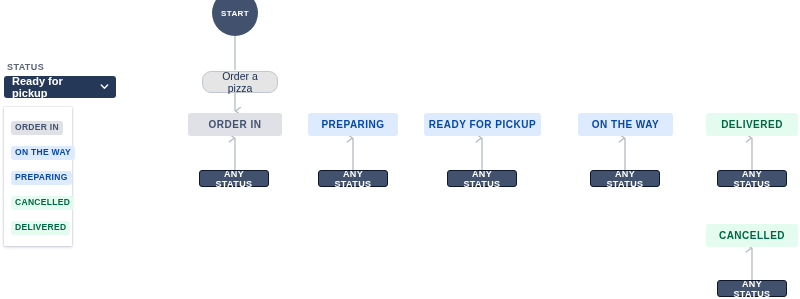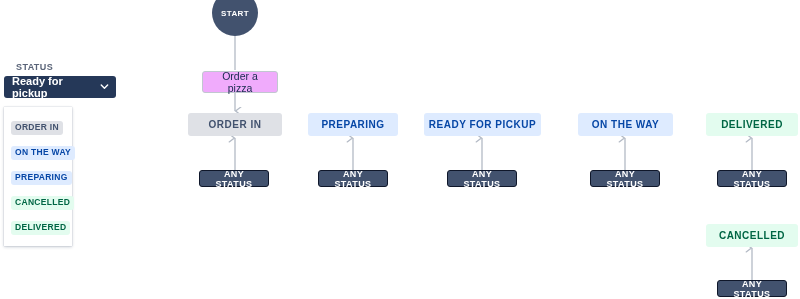--- a/index.html
+++ b/index.html
@@ -21,21 +21,21 @@
     position: absolute;
     left: 4px;
     top: 62px;
     width: 112px;
   }
   #status-label {
     font-size: 9px;
     font-weight: bold;
     letter-spacing: 0.4px;
     color: #5a6478;
-    margin: 0 0 4px 12px;
+    margin: 0 0 4px 3px;
   }
   #status-select {
     box-sizing: border-box;
     width: 112px;
     height: 22px;
     background: #253858;
     color: #ffffff;
     border-radius: 3px;
     display: flex;
     align-items: center;
@@ -108,23 +108,23 @@
     height: 46px;
     border-radius: 50%;
     background: #42526e;
     color: #ffffff;
     font-size: 8px;
     font-weight: bold;
     letter-spacing: 0.4px;
   }
 
   .task-node {
-    background: #f0abfc;
+    background: #e5e5e5;
     border: 1px solid #c1c7d0;
-    border-radius: 3px;
+    border-radius: 9px;
     color: #172b4d;
     font-size: 10.5px;
     font-weight: normal;
     padding: 0 8px;
   }
 
   .status-node {
     border-radius: 3px;
     font-size: 10px;
     font-weight: bold;

